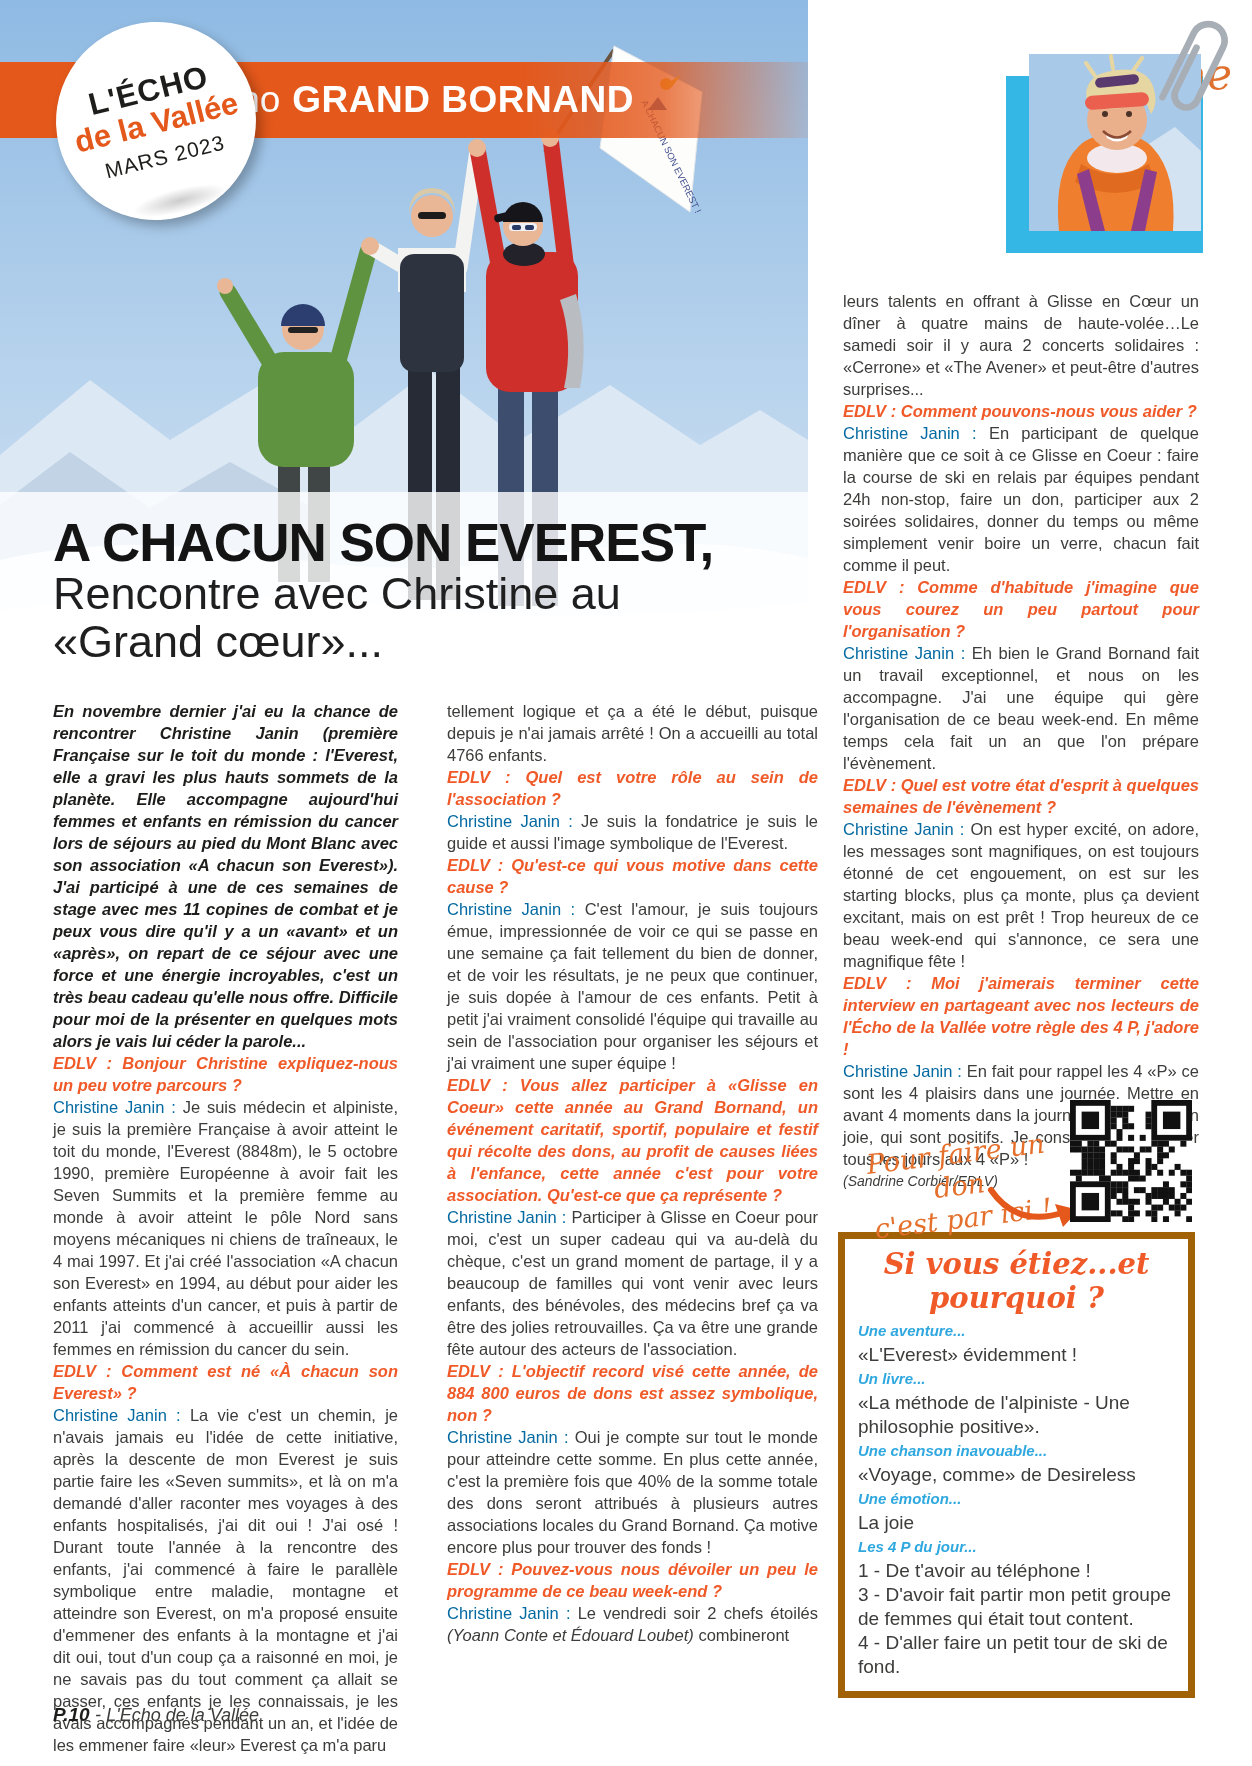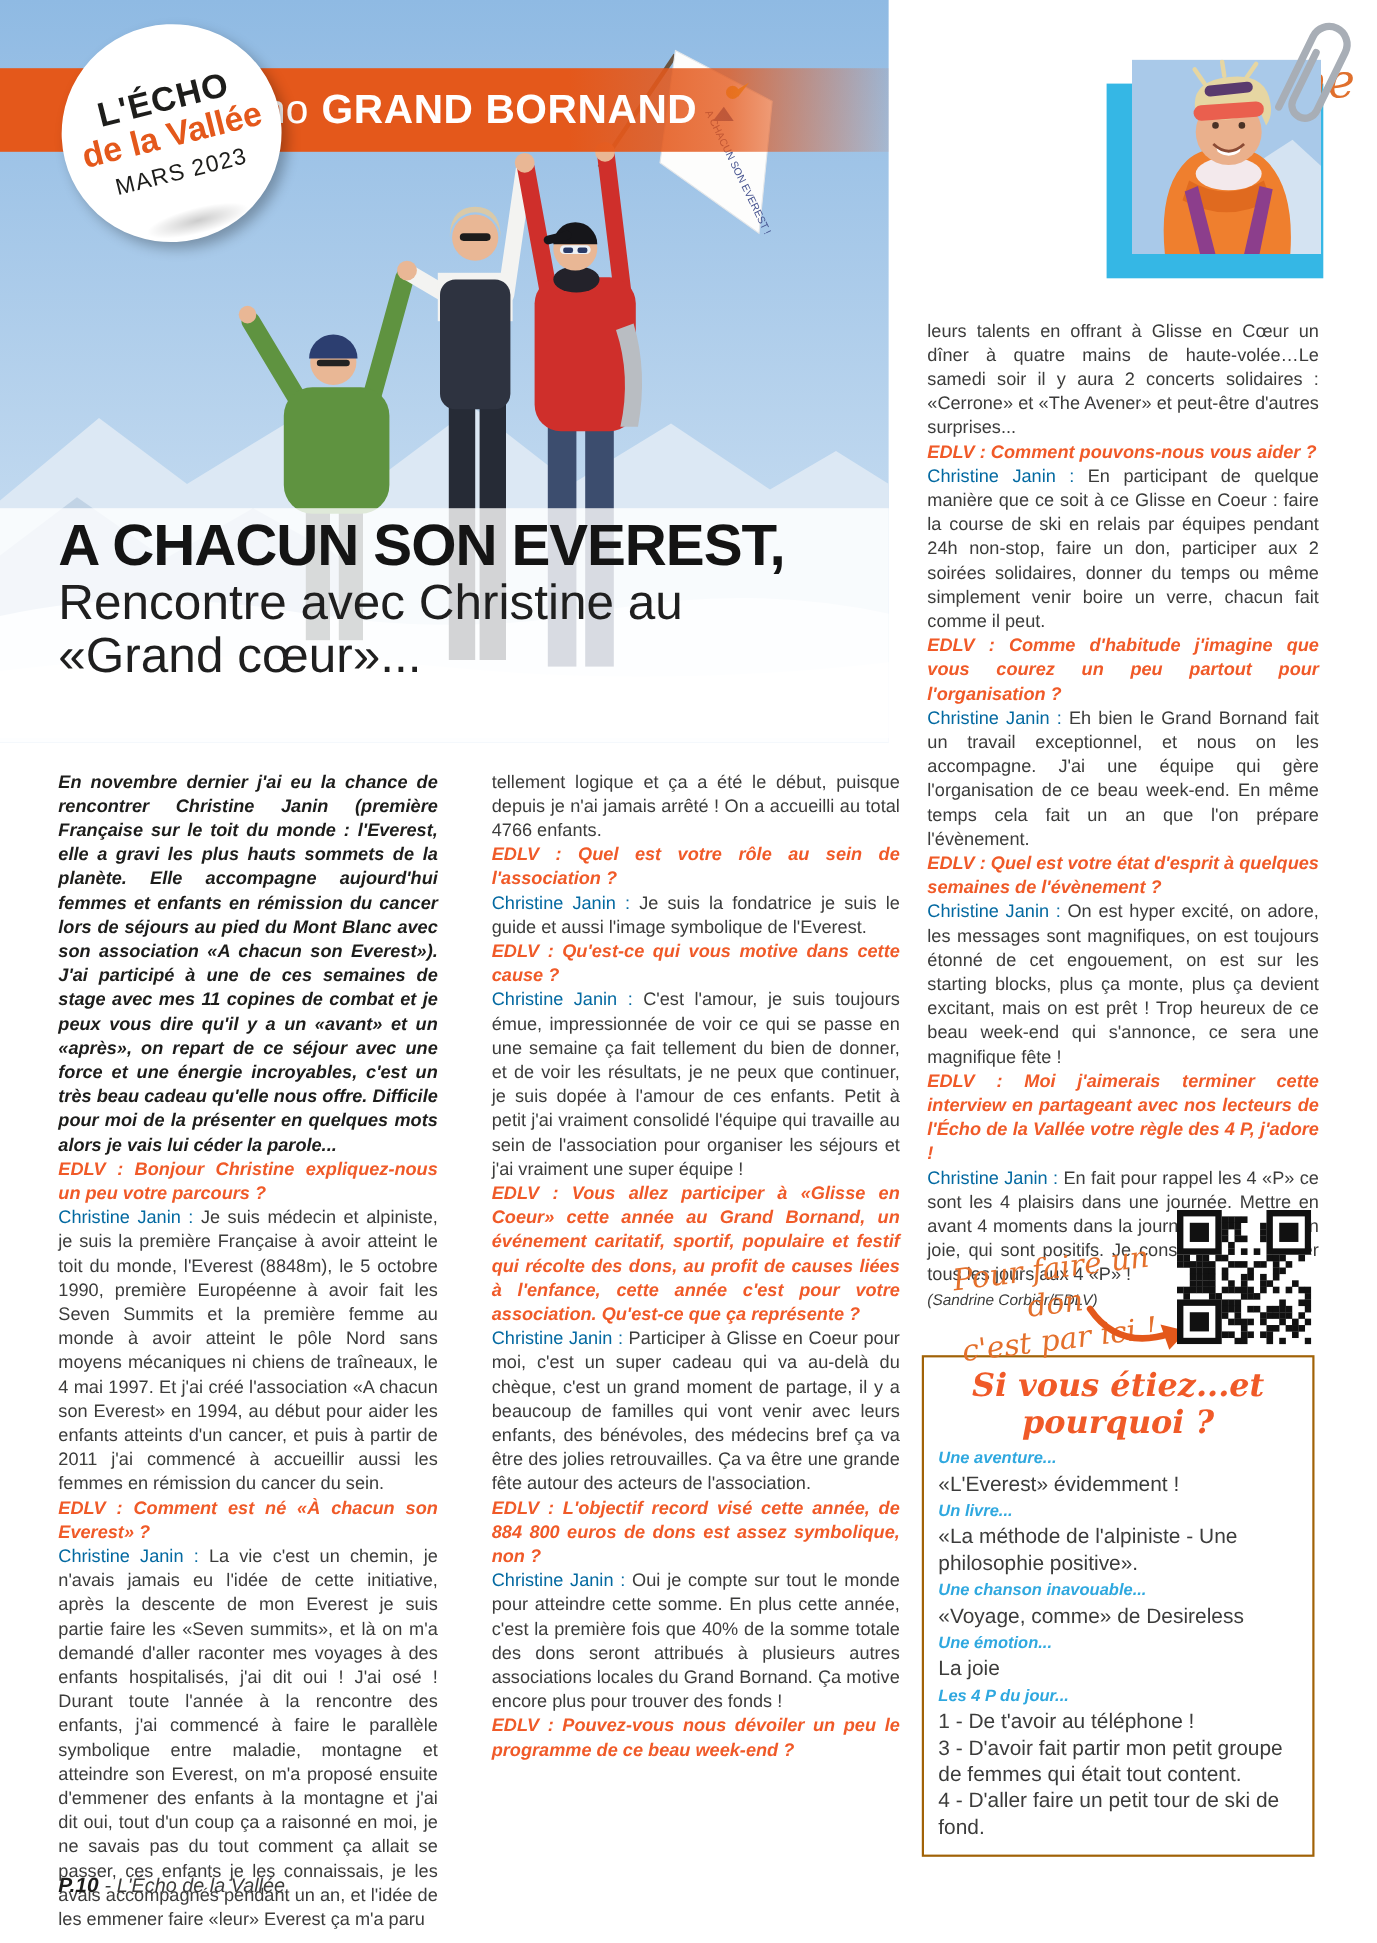--- a/index.html
+++ b/index.html
@@ -19,22 +19,22 @@
   .badge{position:absolute;left:56px;top:22px;width:200px;height:198px;background:#fff;border-radius:50%;
          transform:rotate(-14deg);box-shadow:4px 7px 12px rgba(0,0,0,.28);z-index:3;
          display:flex;flex-direction:column;align-items:center;justify-content:center;}
   .badge .l1{font-size:31px;font-weight:bold;color:#1d1d1b;letter-spacing:1px;}
   .badge .l2{font-size:31px;font-weight:bold;color:#e4581b;margin-top:-3px;}
   .badge .l3{font-size:21px;color:#1d1d1b;margin-top:5px;letter-spacing:1px;}
   .badge::after{content:"";position:absolute;bottom:4px;left:52%;transform:translateX(-50%);
          width:96px;height:24px;border-radius:50%;
          background:radial-gradient(ellipse at center,rgba(0,0,0,.20),rgba(0,0,0,0) 70%);}
 
-  .title-overlay{position:absolute;left:0;top:462px;width:808px;height:209px;z-index:2;
-         background:rgba(255,255,255,.80);box-sizing:border-box;padding:8px 0 0 53px;}
+  .title-overlay{position:absolute;left:0;top:492px;width:808px;height:209px;z-index:2;
+         background:rgba(255,255,255,.80);box-sizing:border-box;padding:24px 0 0 53px;}
   .t1{font-size:53px;font-weight:bold;color:#141414;letter-spacing:-1px;line-height:1.02;}
   .t2,.t3{font-size:45px;color:#1f1f1f;line-height:1.06;}
 
   
   .script{font-family:"DejaVu Serif",serif;font-style:italic;}
   .christine{position:absolute;left:1026px;top:44px;width:215px;text-align:center;color:#e0702d;
              font-size:43px;line-height:1.65;transform:rotate(-3deg);z-index:2;}
   .christine span{display:block;}
   .bluesq{position:absolute;left:1006px;top:76px;width:197px;height:177px;background:#35b7e5;z-index:1;}
   .portrait{position:absolute;left:1029px;top:54px;width:172px;height:177px;z-index:2;overflow:hidden;}
@@ -53,21 +53,21 @@
   .credit{font-style:italic;font-size:14px;color:#3c3c3b;margin-top:3px;text-align:left;}
 
   
   .donation-script{position:absolute;left:852px;top:1138px;width:215px;color:#e4702c;font-size:27px;
                    line-height:1.2;transform:rotate(-7deg);text-align:center;z-index:2;}
   .don-arrow{position:absolute;left:985px;top:1178px;z-index:2;}
   .qr{position:absolute;left:1070px;top:1100px;width:122px;height:122px;background:#fff;z-index:2;}
 
   
   .sif-box{position:absolute;left:838px;top:1232px;width:357px;box-sizing:border-box;
-           border:2px solid #a16207;background:#fff;padding:6px 13px 12px;}
+           border:7px solid #a16207;background:#fff;padding:6px 13px 12px;}
   .sif-title{font-family:"DejaVu Serif",serif;font-style:italic;font-weight:bold;color:#f05a28;
              font-size:29px;text-align:center;margin:2px 0 4px;}
   .sif-label{color:#2fa8df;font-weight:bold;font-style:italic;font-size:15px;line-height:24px;}
   .sif-value{color:#3c3c3b;font-size:19px;line-height:24px;}
 
   .footer{position:absolute;left:53px;top:1704px;font-size:19px;color:#1d1d1b;}
   .footer .pg{font-weight:bold;font-style:italic;}
   .footer .name{font-style:italic;font-size:18px;color:#3c3c3b;}
 </style>
 </head>
@@ -197,20 +197,21 @@
     <p>tellement logique et ça a été le début, puisque depuis je n'ai jamais arrêté ! On a accueilli au total 4766 enfants.</p>
     <p class="q">EDLV : Quel est votre rôle au sein de l'association ?</p>
     <p class="a"><span class="speaker">Christine Janin :</span> <span>Je suis la fondatrice je suis le guide et aussi l'image symbolique de l'Everest.</span></p>
     <p class="q">EDLV : Qu'est-ce qui vous motive dans cette cause ?</p>
     <p class="a"><span class="speaker">Christine Janin :</span> <span>C'est l'amour, je suis toujours émue, impressionnée de voir ce qui se passe en une semaine ça fait tellement du bien de donner, et de voir les résultats, je ne peux que continuer, je suis dopée à l'amour de ces enfants. Petit à petit j'ai vraiment consolidé l'équipe qui travaille au sein de l'association pour organiser les séjours et j'ai vraiment une super équipe !</span></p>
     <p class="q">EDLV : Vous allez participer à «Glisse en Coeur» cette année au Grand Bornand, un événement caritatif, sportif, populaire et festif qui récolte des dons, au profit de causes liées à l'enfance, cette année c'est pour votre association. Qu'est-ce que ça représente ?</p>
     <p class="a"><span class="speaker">Christine Janin :</span> <span>Participer à Glisse en Coeur pour moi, c'est un super cadeau qui va au-delà du chèque, c'est un grand moment de partage, il y a beaucoup de familles qui vont venir avec leurs enfants, des bénévoles, des médecins bref ça va être des jolies retrouvailles. Ça va être une grande fête autour des acteurs de l'association.</span></p>
     <p class="q">EDLV : L'objectif record visé cette année, de 884 800 euros de dons est assez symbolique, non ?</p>
     <p class="a"><span class="speaker">Christine Janin :</span> <span>Oui je compte sur tout le monde pour atteindre cette somme. En plus cette année, c'est la première fois que 40% de la somme totale des dons seront attribués à plusieurs autres associations locales du Grand Bornand. Ça motive encore plus pour trouver des fonds !</span></p>
     <p class="q">EDLV : Pouvez-vous nous dévoiler un peu le programme de ce beau week-end ?</p>
+    <p class="a"><span class="speaker">Christine Janin :</span> <span>Le vendredi soir 2 chefs étoilés</span> <span class="it">(Yoann Conte et Édouard Loubet)</span> <span>combineront</span></p>
   </div>
 
   <div class="col" id="col3">
     <p>leurs talents en offrant à Glisse en Cœur un dîner à quatre mains de haute-volée…Le samedi soir il y aura 2 concerts solidaires : «Cerrone» et «The Avener» et peut-être d'autres surprises...</p>
     <p class="q">EDLV : Comment pouvons-nous vous aider ?</p>
     <p class="a"><span class="speaker">Christine Janin :</span> <span>En participant de quelque manière que ce soit à ce Glisse en Coeur : faire la course de ski en relais par équipes pendant 24h non-stop, faire un don, participer aux 2 soirées solidaires, donner du temps ou même simplement venir boire un verre, chacun fait comme il peut.</span></p>
     <p class="q">EDLV : Comme d'habitude j'imagine que vous courez un peu partout pour l'organisation ?</p>
     <p class="a"><span class="speaker">Christine Janin :</span> <span>Eh bien le Grand Bornand fait un travail exceptionnel, et nous on les accompagne. J'ai une équipe qui gère l'organisation de ce beau week-end. En même temps cela fait un an que l'on prépare l'évènement.</span></p>
     <p class="q">EDLV : Quel est votre état d'esprit à quelques semaines de l'évènement ?</p>
     <p class="a"><span class="speaker">Christine Janin :</span> <span>On est hyper excité, on adore, les messages sont magnifiques, on est toujours étonné de cet engouement, on est sur les starting blocks, plus ça monte, plus ça devient excitant, mais on est prêt ! Trop heureux de ce beau week-end qui s'annonce, ce sera une magnifique fête !</span></p>

